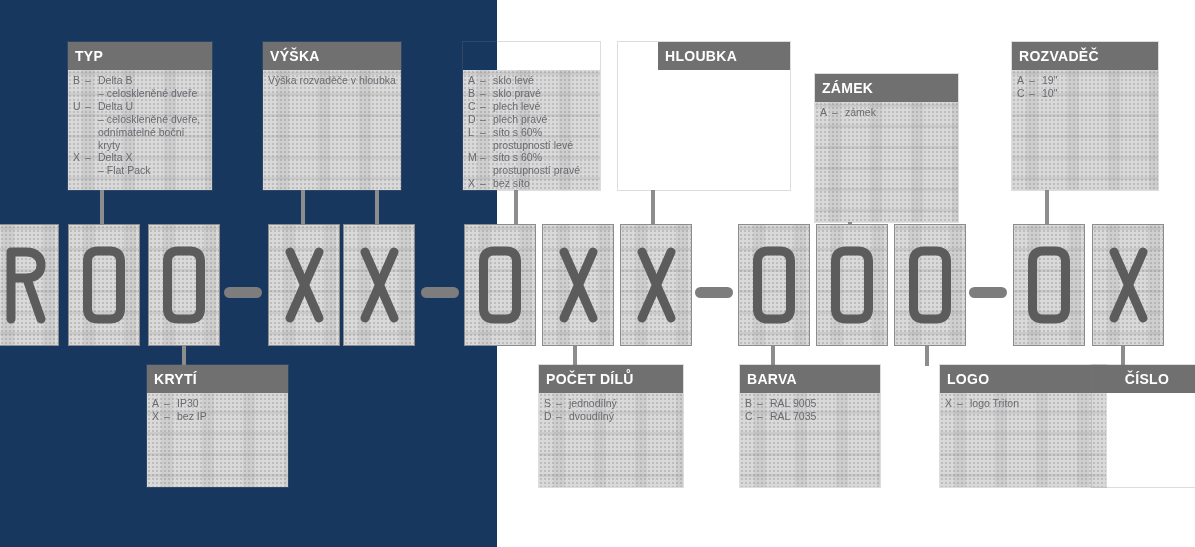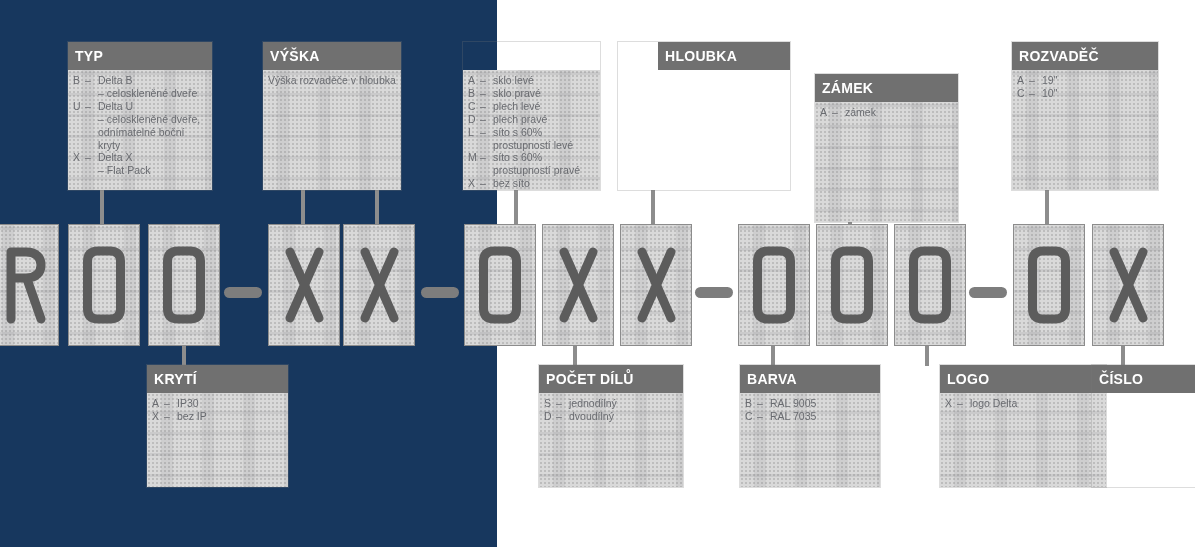--- a/index.html
+++ b/index.html
@@ -311,21 +311,21 @@
             <span class="txt">RAL 7035</span>
           </div>
         </div>
       </div>
       <div class="callout bottom" style="left: 940px; width: 166px;">
         <div class="callout-header">LOGO</div>
         <div class="callout-body tex">
           <div class="bline">
             <span class="code">X</span>
             <span class="sep">–</span>
-            <span class="txt">logo Delta</span>
-          </div>
-        </div>
-      </div>
-      <div class="callout bottom" style="left: 1092px; width: 103px;">
+            <span class="txt">logo Triton</span>
+          </div>
+        </div>
+      </div>
+      <div class="callout bottom" style="left: 1092px; width: 103px; text-align: center;">
         <div class="callout-header">ČÍSLO</div>
       </div>
     </div>
 </div>
 
 </body></html>

